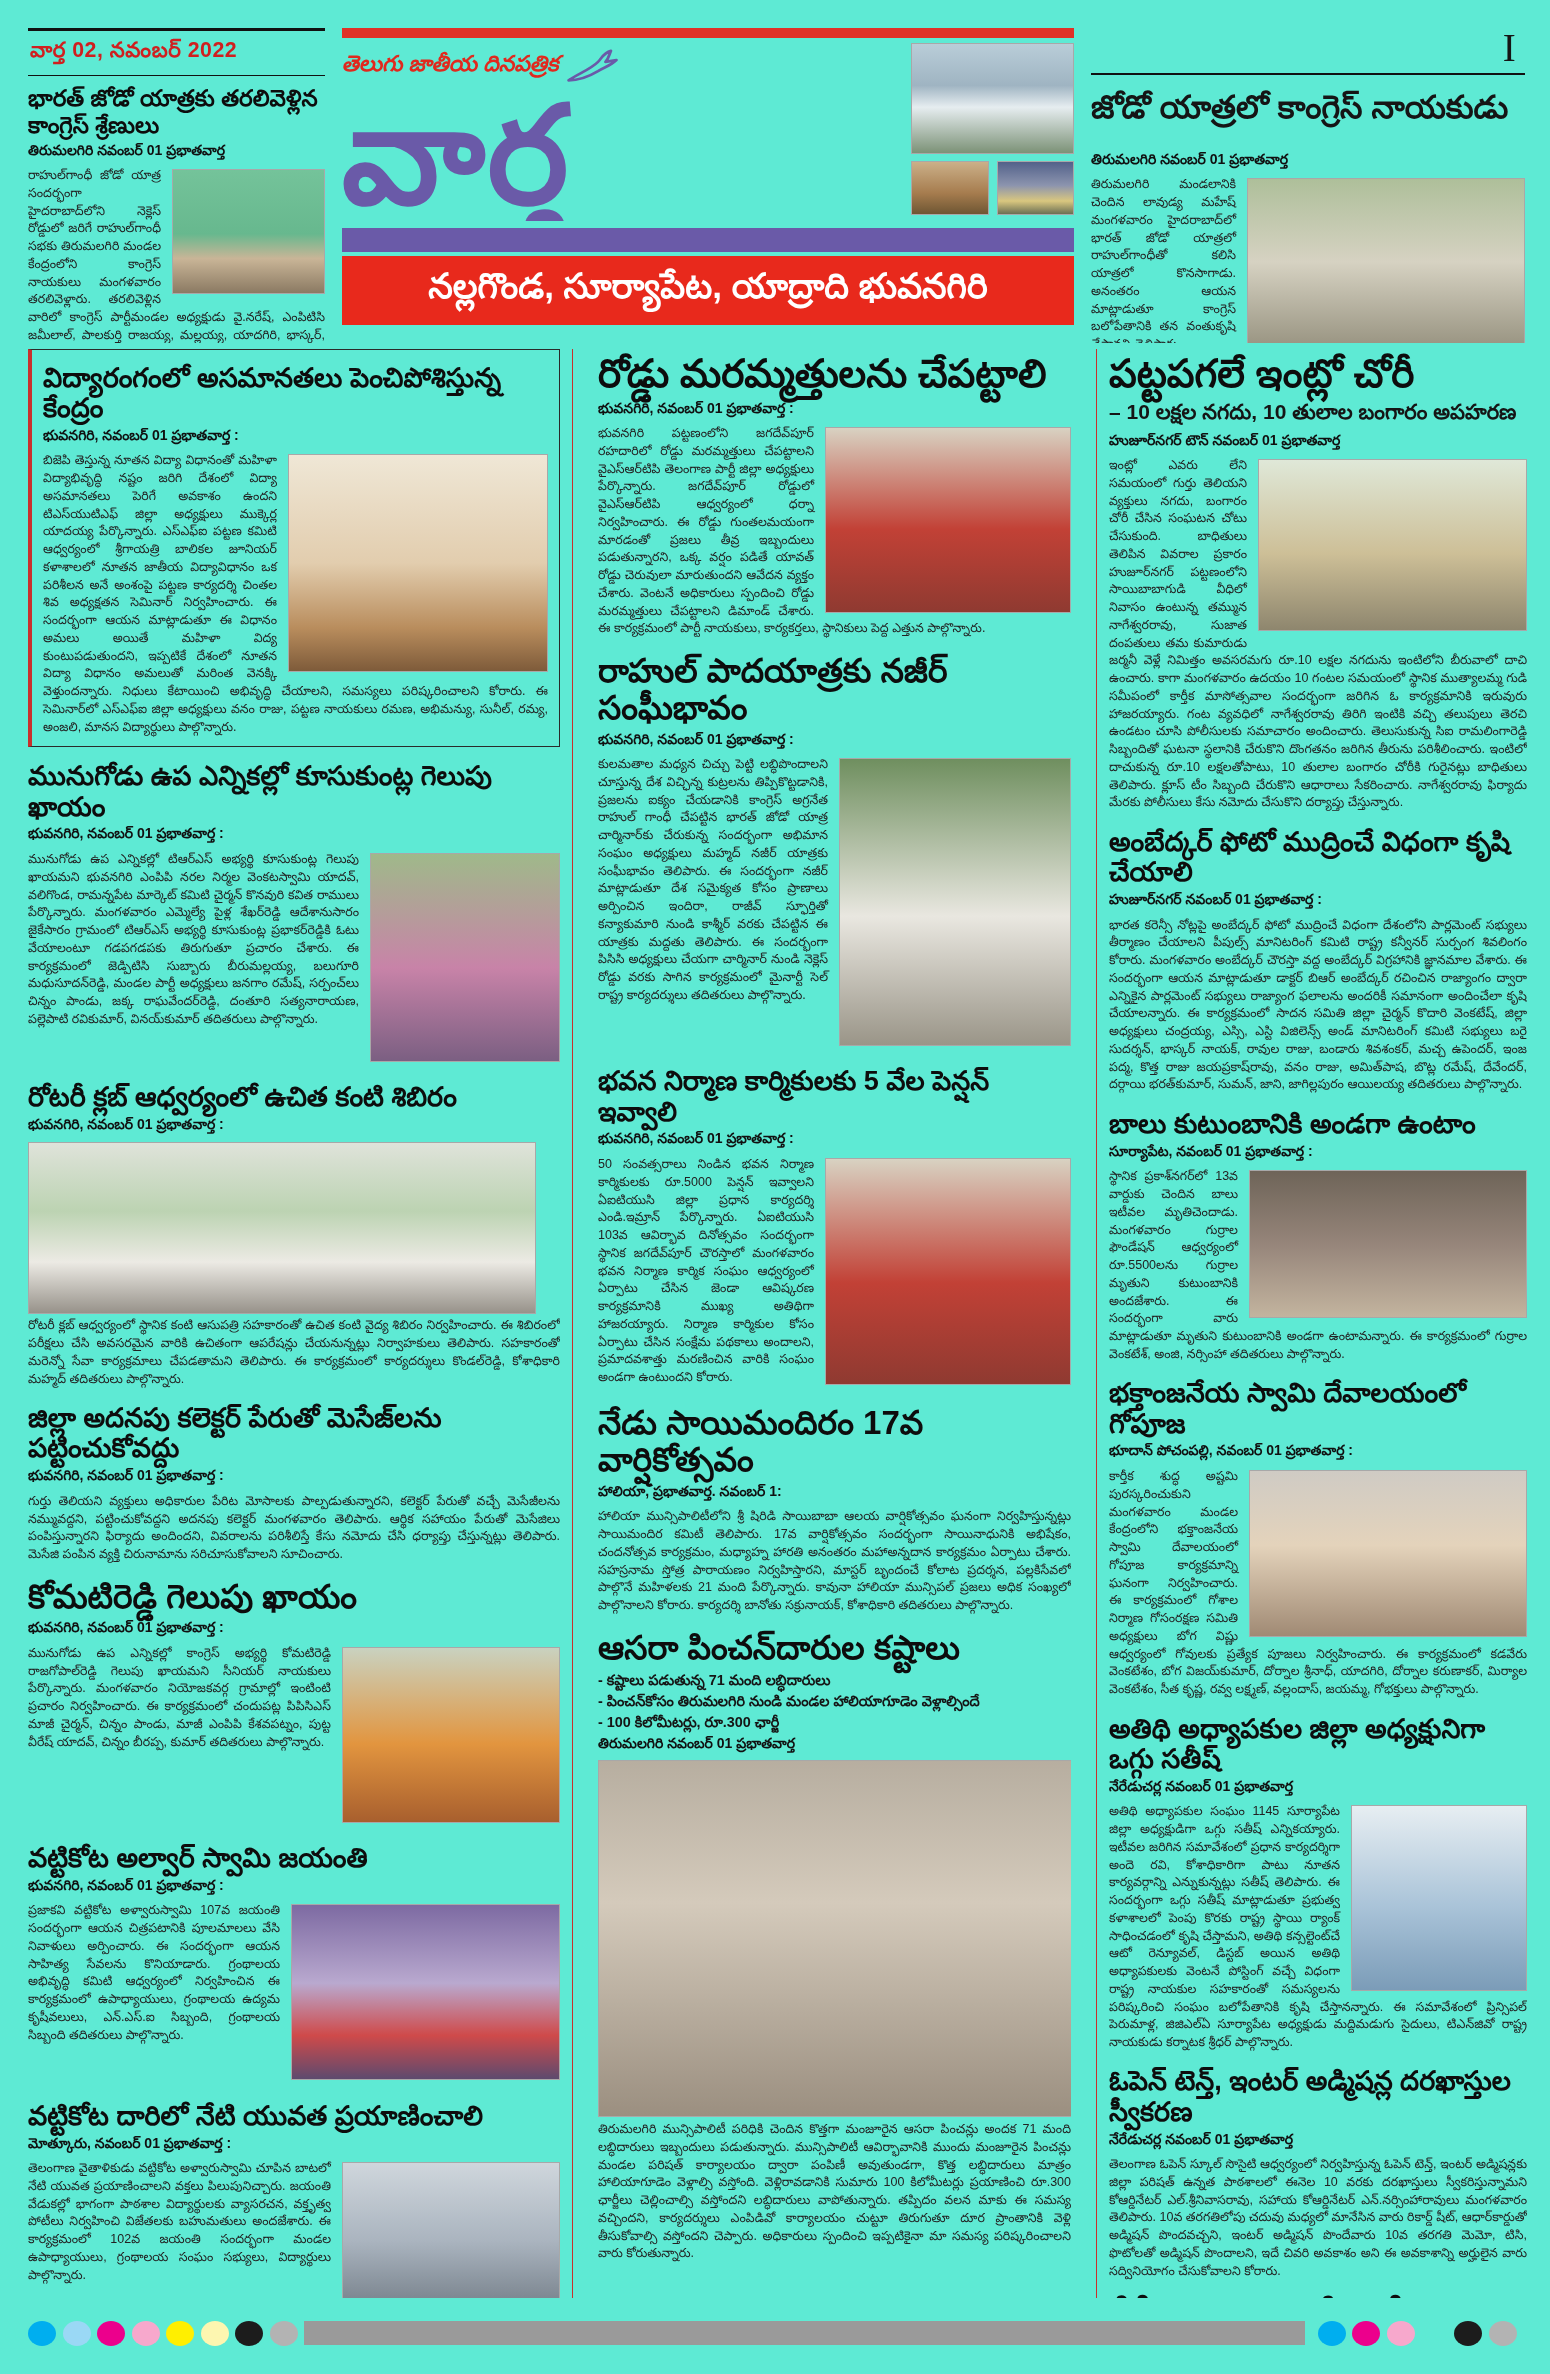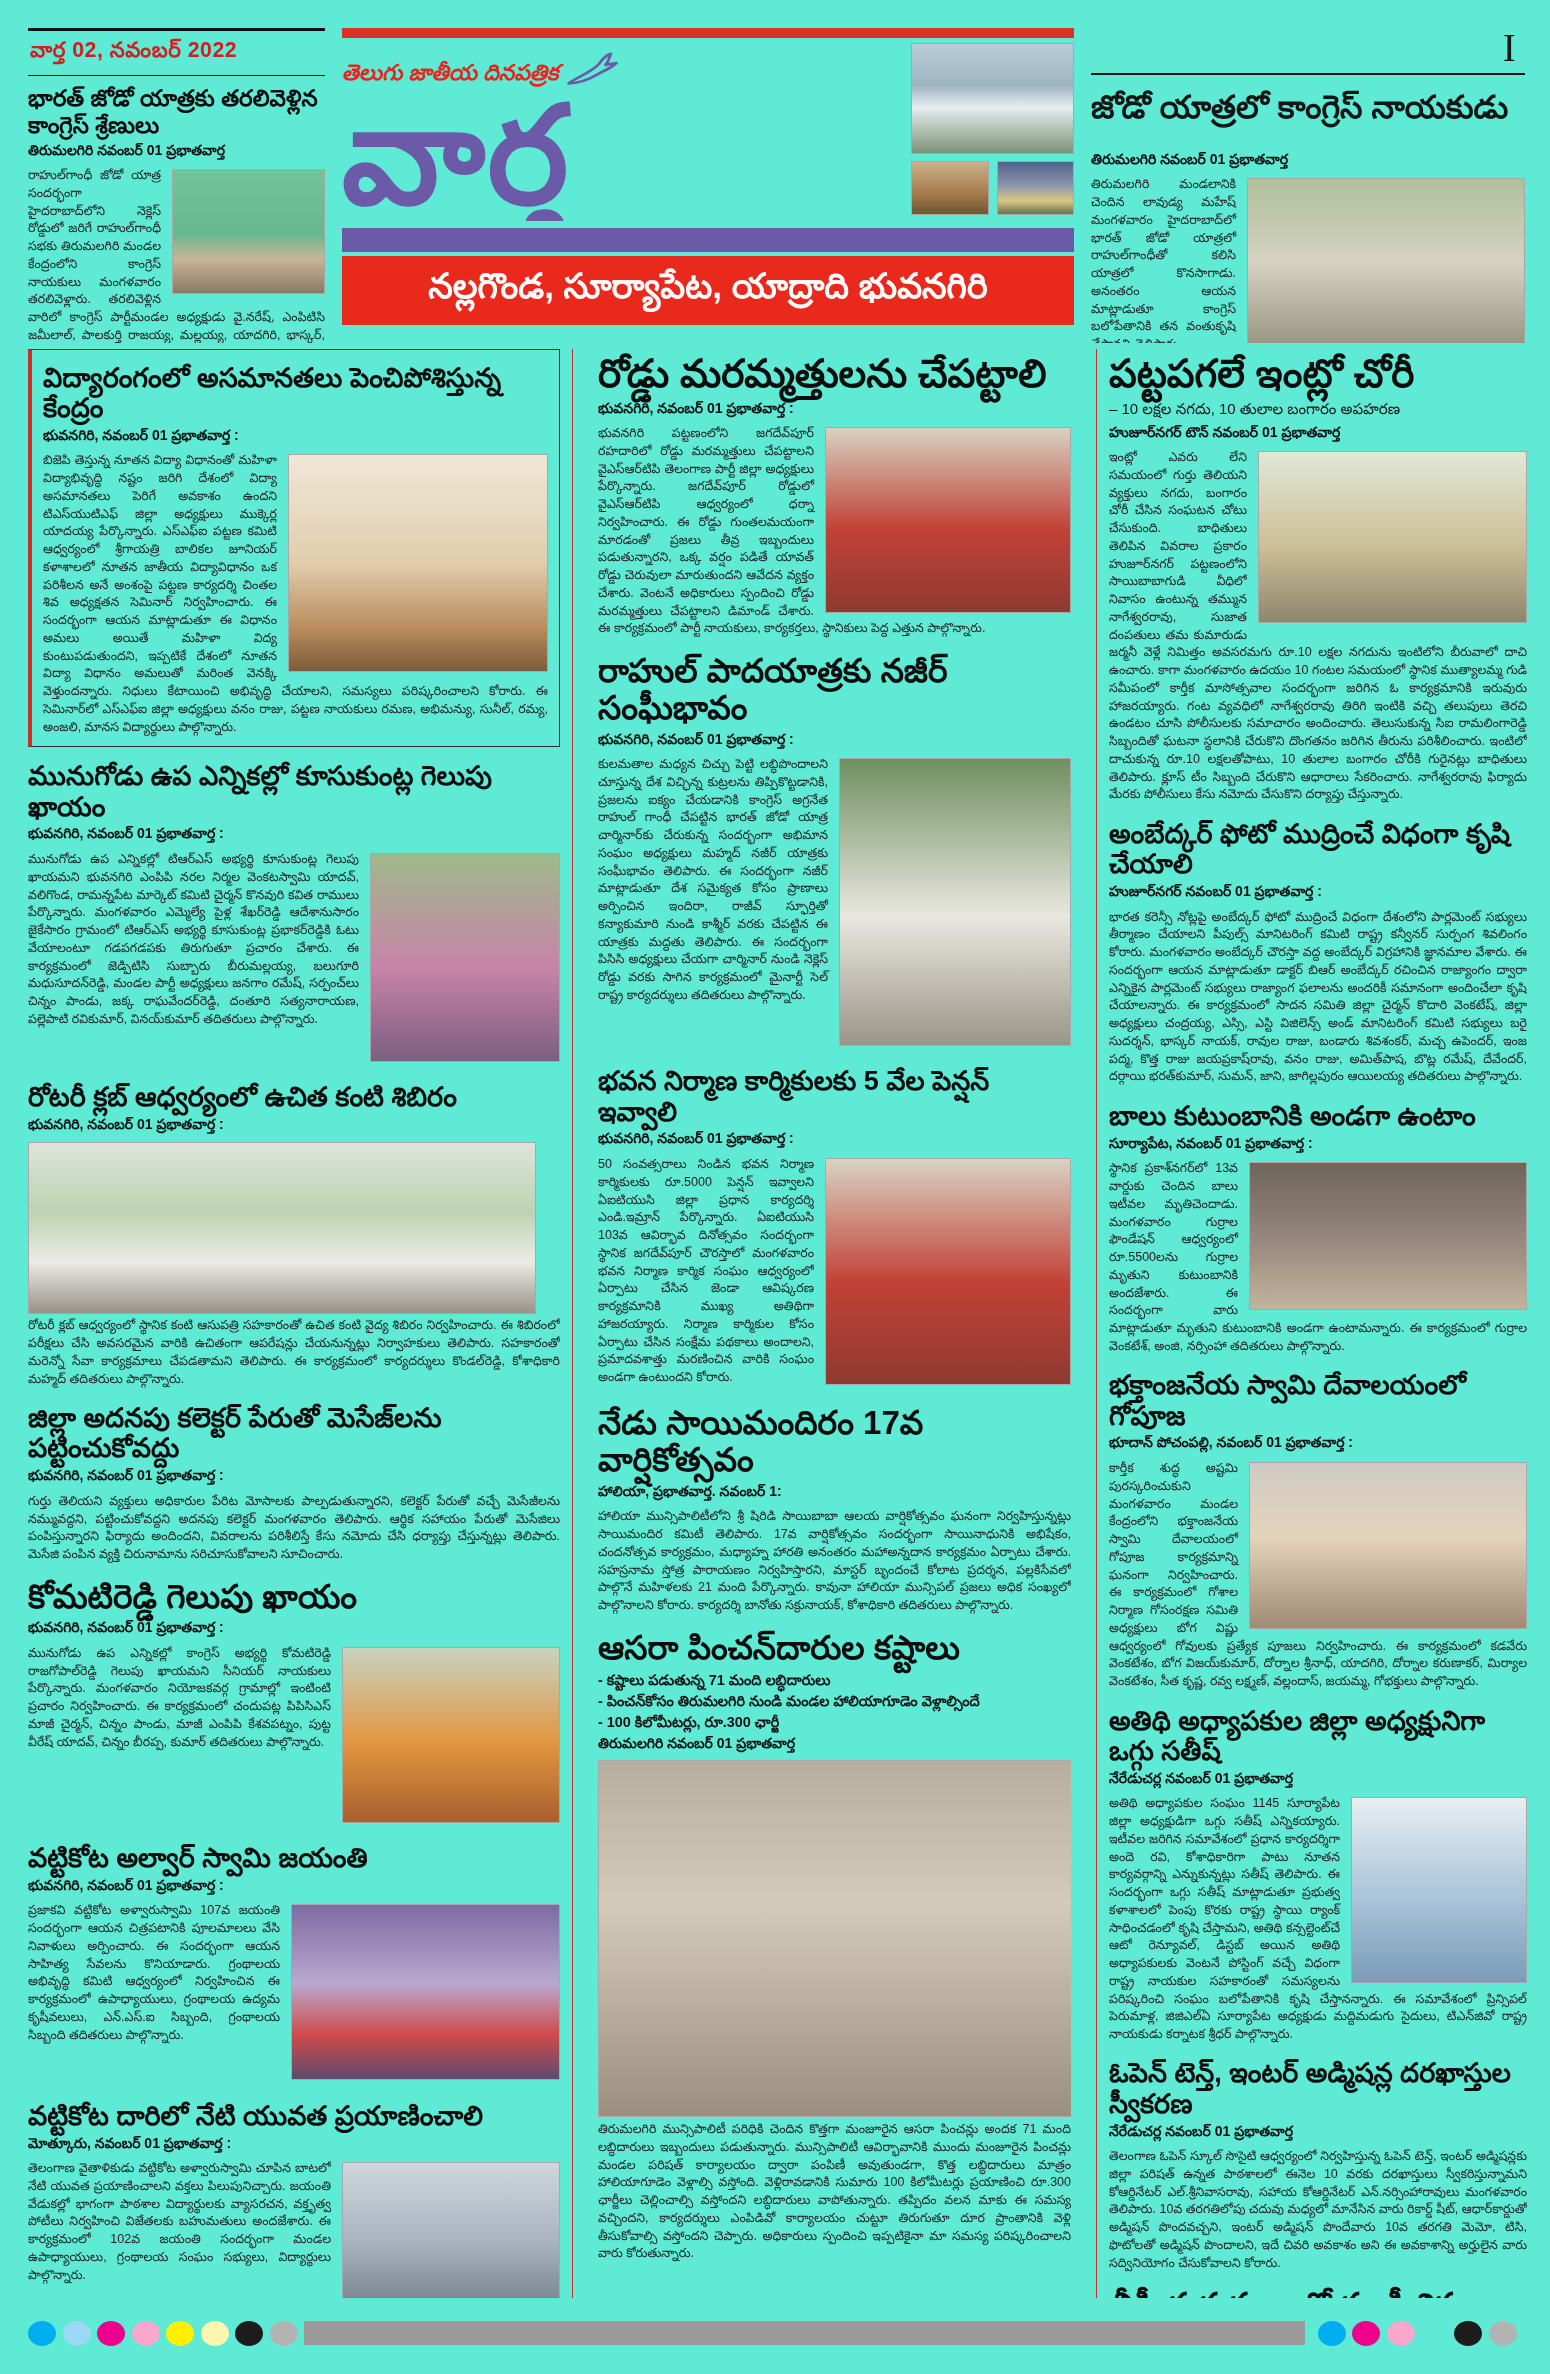--- a/index.html
+++ b/index.html
@@ -10,21 +10,21 @@
   .hdr-left{width:297px;overflow:hidden}
   .date-strip{border-top:3.7px solid #111;border-bottom:1.9px solid #111;padding:7.4px 1.9px;
               color:#d01f1f;font-weight:bold;font-size:21.3px;letter-spacing:0.5px}
   .hdr-left h1{font-size:23px;line-height:1.15;margin:9.3px 0 3.7px 0;font-weight:800;color:#0d0d0d}
   .dateline{font-weight:bold;font-size:14px;margin:1.9px 0 5.6px 0;color:#101010}
   .body-txt{font-size:12.5px;line-height:1.42;text-align:justify;color:#222}
   .masthead{flex:1;min-width:0}
   .mh-redbar{height:10.2px;background:#e03127;margin-bottom:4.6px}
   .mh-main{display:flex;gap:9.3px}
   .mh-left{flex:1;min-width:0}
-  .mh-tagline-row{display:flex;align-items:flex-end;gap:4px;height:48px}
+  .mh-tagline-row{display:flex;align-items:center;gap:4px;height:48px}
   .mh-tagline{color:#e0291e;font-weight:bold;font-style:italic;font-size:22px;white-space:nowrap}
   .mh-title{color:#6a5aa8;font-weight:800;font-size:137px;line-height:.95;letter-spacing:1.9px;
             white-space:nowrap;overflow:hidden}
   .mh-photos{width:163px;flex:none}
   .mh-photos .row{display:flex;gap:7.4px;margin-top:7.4px}
   .mh-purplebar{height:24px;background:#6a5aa8;margin-top:7.4px}
   .mh-banner{margin-top:3.7px;background:#e8291c;color:#fff;font-weight:800;font-size:35px;
              text-align:center;padding:10.2px 3.7px;white-space:nowrap;overflow:hidden}
   .hdr-right{width:434px;overflow:hidden}
   .pageno{font-family:"Liberation Serif","DejaVu Serif",serif;font-size:39px;text-align:right;
@@ -32,21 +32,21 @@
   .hdr-right h1{font-size:32px;margin:15px 0 26px 0;font-weight:800;line-height:1.1}
   
   .content{display:flex;padding:5.6px 24px 0 28px;height:1955px;overflow:hidden;box-sizing:border-box}
   .col{overflow:hidden;box-sizing:border-box}
   .col-left{width:544px;padding-right:12px}
   .col-mid{width:525px;padding:0 25px;border-left:1.9px solid #c9302c;border-right:1.9px solid #c9302c}
   .col-right{flex:1;padding-left:12px}
   article{margin-bottom:11px;overflow:hidden}
   article h2{font-weight:700;color:#0d0d0d;margin:3.7px 0 3.7px 0;line-height:1.12}
   .h-m{font-size:27px}.h-l{font-size:33px}.h-xl{font-size:39px}
-  .subhead{font-weight:normal;font-size:15px;margin:3px 0}
+  .subhead{font-weight:bold;font-size:21px;margin:3px 0}
   .boxed{border:1.9px solid #2a2a2a;border-left:4.6px solid #c9302c;padding:9.3px 11px}
   .bullets div{font-weight:bold;font-size:14.4px;line-height:1.45}
   
   .ph{border:0.9px solid #a8a8a8;box-sizing:border-box}
   .fr{float:right;margin:1.9px 0 5.6px 11px}
   .full{margin:3.7px 0}
   .g-green{background:linear-gradient(180deg,#74c39a,#67b88e 52%,#c9b597 72%,#8b7a63)}
   .g-dam{background:linear-gradient(180deg,#b9cdd8,#9fb4c2 38%,#e6edf0 58%,#7c9277)}
   .g-temple{background:linear-gradient(180deg,#cbb089,#a67c4e 60%,#6e5633)}
   .g-city{background:linear-gradient(180deg,#52618a,#8c94ae 45%,#d9c77f 75%,#6b6f54)}

